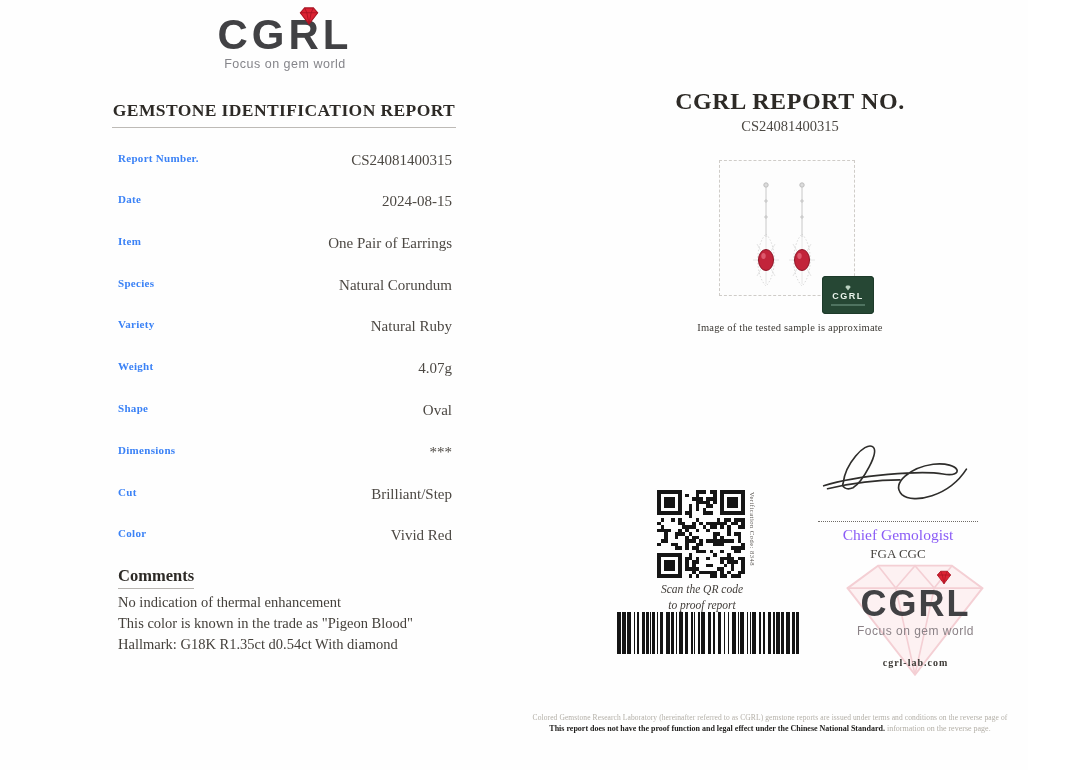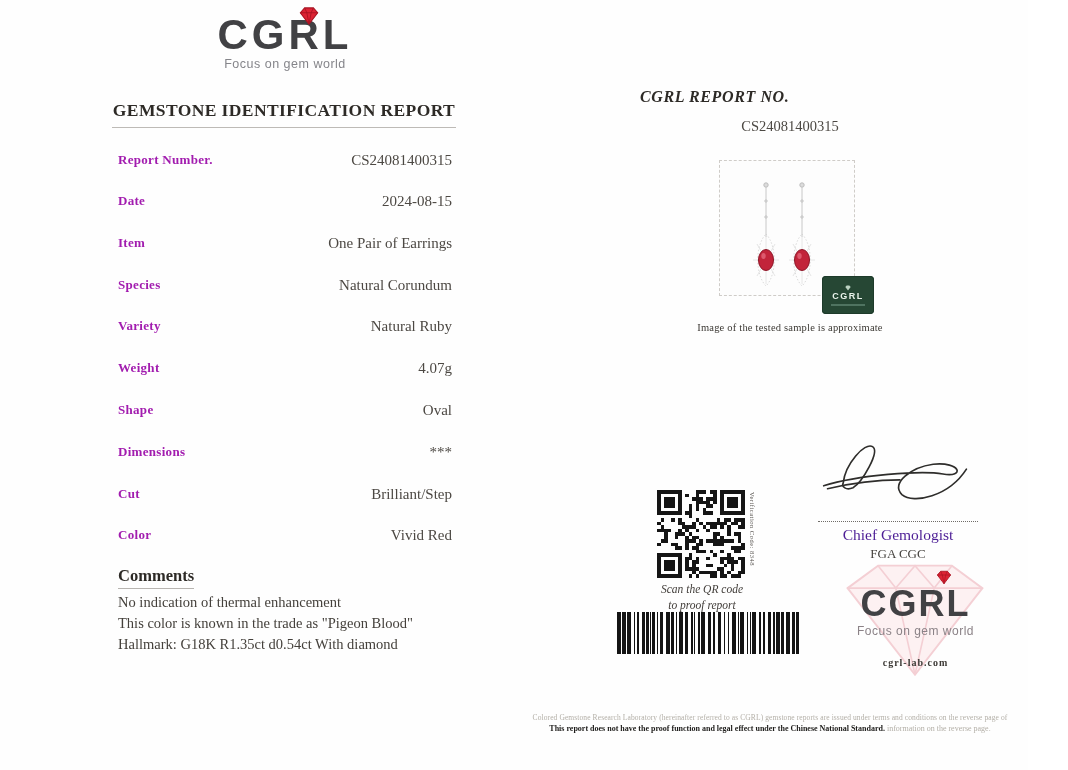--- a/index.html
+++ b/index.html
@@ -19,32 +19,32 @@
   #logo .tagline { font-family:"Liberation Sans", sans-serif; font-size:12.5px; color:#85858a; margin-top:1px; letter-spacing:0.5px; }
   #logo .gem { position:absolute; left:96px; top:-8px; }
 
   
   #report-title {
     left:112px; top:100px; width:344px; text-align:center;
     font-weight:bold; font-size:17.5px; letter-spacing:0.4px; color:#2d2a26;
     padding-bottom:6px; border-bottom:1.5px solid #bdbab6;
   }
   .field-row { left:118px; width:334px; height:22px; }
-  .field-row .lbl { float:left; font-weight:bold; font-size:13px; color:#a21caf; letter-spacing:0.3px; }
+  .field-row .lbl { float:left; font-weight:bold; font-size:11px; color:#3b82f6; letter-spacing:0.3px; }
   .field-row .val { float:right; font-size:15px; color:#4c4843; }
   #comments-label {
     left:118px; top:566px; font-weight:bold; font-size:16.5px; color:#2d2a26;
     border-bottom:1.5px solid #b7b4b0; padding-bottom:2px;
   }
   .comment-line { left:118px; width:350px; font-size:14.5px; color:#44403b; }
 
   
   #report-no-heading {
-    left:640px; top:88px; width:300px; text-align:left;
-    font-weight:bold; font-size:16px; letter-spacing:0.6px; color:#2d2a26;font-style:italic;
+    left:640px; top:88px; width:300px; text-align:center;
+    font-weight:bold; font-size:24px; letter-spacing:0.6px; color:#2d2a26;
   }
   #report-no { left:640px; top:118px; width:300px; text-align:center; font-size:14.5px; color:#4c4843; }
 
   #sample-photo {
     left:719px; top:160px; width:136px; height:136px;
     border:1px dashed #cfccc8; background:#fdfdfd;
   }
   #sample-tag {
     left:822px; top:276px; width:52px; height:38px; background:#264734;
     border-radius:4px; box-shadow:0 0 0 1px #1d3a2a inset; text-align:center;
@@ -62,21 +62,21 @@
   #qr-box { left:657px; top:490px; width:88px; height:88px; }
   #qr-side-text {
     left:749px; top:492px; height:90px; writing-mode:vertical-rl;
     font-size:6.5px; color:#56524e; letter-spacing:0.5px;
   }
   #qr-caption { left:632px; top:582px; width:140px; text-align:center; font-size:11.5px; color:#403c38; line-height:1.35;font-style:italic; }
 
   
   #signature { left:812px; top:432px; width:170px; height:88px; }
   #signature-rule { left:818px; top:521px; width:160px; border-top:1.5px dotted #6f6c68; }
-  #sig-title { left:798px; top:526px; width:200px; text-align:center; font-size:15.5px; color:#4c1d95; }
+  #sig-title { left:798px; top:526px; width:200px; text-align:center; font-size:15.5px; color:#8b5cf6; }
   #sig-cred  { left:798px; top:546px; width:200px; text-align:center; font-size:13px; color:#45423e; }
 
   
   #barcode { left:617px; top:612px; width:186px; height:42px; display:flex; align-items:stretch; }
   #barcode div { background:#141414; }
   #barcode .gap { background:transparent; }
 
   
   #watermark { left:828px; top:556px; width:175px; height:126px; text-align:center; }
   #wm-diamond { position:absolute; left:6px; top:0; }

